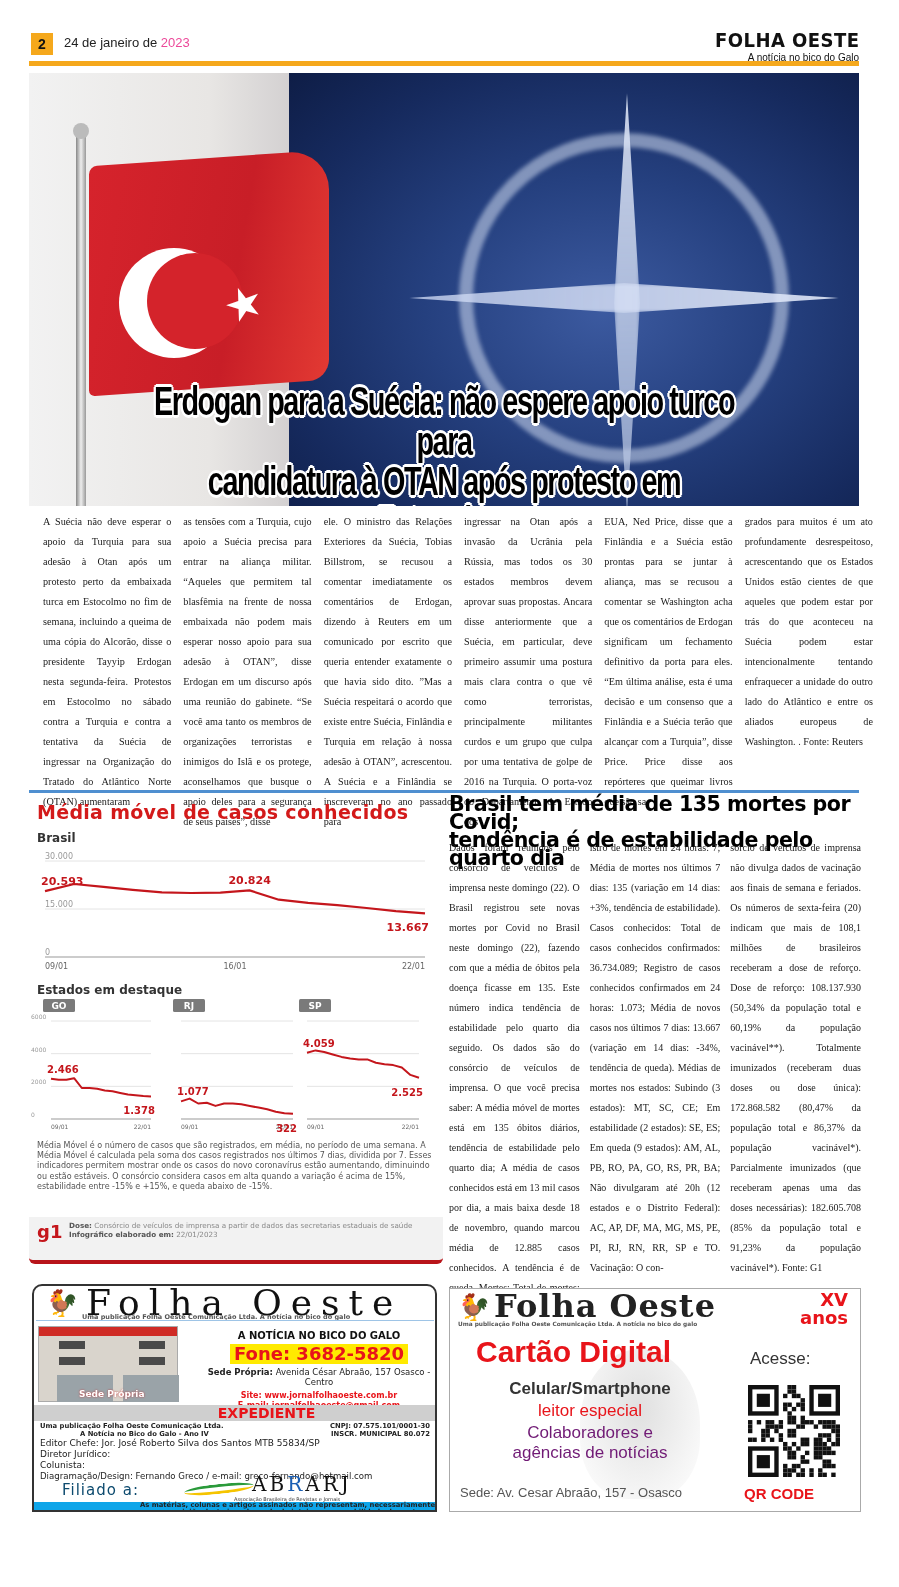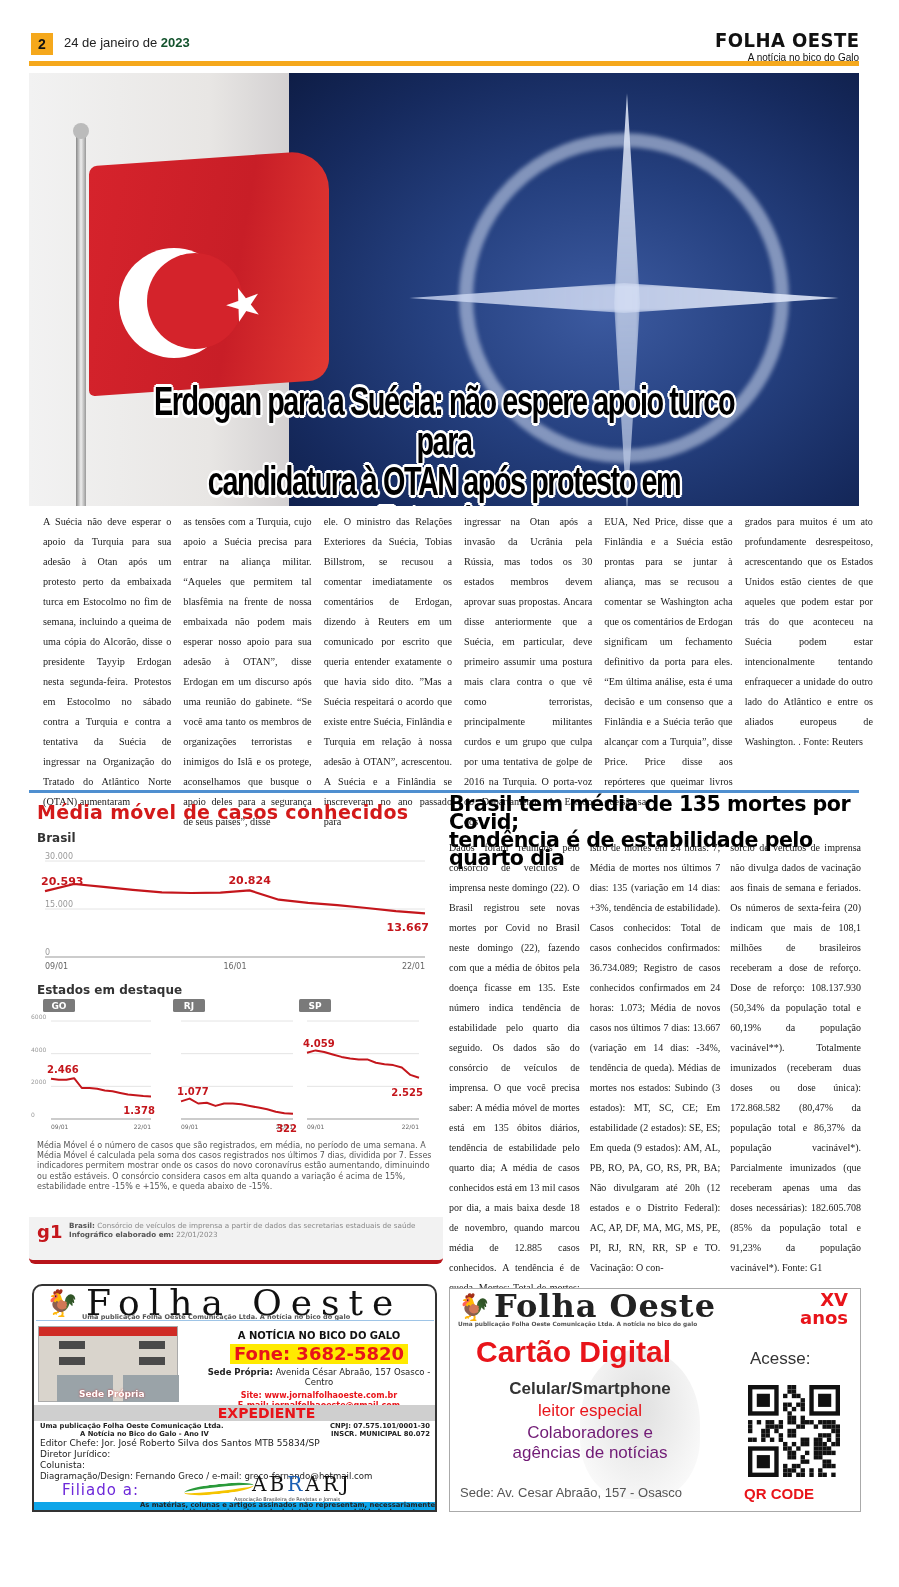--- a/index.html
+++ b/index.html
@@ -2,21 +2,21 @@
 <html><head>
 <meta charset="utf-8">
 <style>
   * { box-sizing: border-box; margin: 0; padding: 0; }
   body { width: 899px; height: 1587px; background: #fff; position: relative; overflow: hidden; font-family: "Liberation Serif", serif; color: #111; }
   .abs { position: absolute; }
 
   
   .page-num { left: 31px; top: 33px; width: 22px; height: 22px; background: #f5a81c; color: #111; font: bold 14px "Liberation Sans", sans-serif; text-align: center; line-height: 22px; }
   .date { left: 64px; top: 35px; font: 13px "Liberation Sans", sans-serif; color: #222; }
-  .date .yr { color: #14532d; font-weight: bold; }
+  .date .yr { color: #ec4899; }
   .brand { right: 40px; top: 28px; text-align: right; }
   .brand .name { font: bold 20px "DejaVu Sans", sans-serif; letter-spacing: 0.5px; color: #111; transform: scaleX(0.9); transform-origin: right; }
   .brand .tag { font: 10px "Liberation Sans", sans-serif; color: #111; }
   .orange-bar { left: 29px; top: 61px; width: 830px; height: 5px; background: #f5a81c; }
 
   
   .hero { left: 29px; top: 73px; width: 830px; height: 433px; overflow: hidden; background: #1b2a57; }
   .hero .bgleft { position: absolute; left: 0; top: 0; width: 300px; height: 100%; background: linear-gradient(90deg, #f2f2f2 0%, #e8e6e4 60%, #c9c6c8 100%); }
   .hero .bgright { position: absolute; left: 260px; top: 0; width: 570px; height: 100%; background: radial-gradient(ellipse at 55% 55%, #3c5aa0 0%, #25407f 40%, #162a5e 75%, #0e1d46 100%); }
   .hero .flag { position: absolute; left: 60px; top: 85px; width: 240px; height: 230px; background: linear-gradient(100deg, #d6232c 0%, #c81e27 60%, #e33a33 100%); border-radius: 8px 40px 20px 6px; transform: skewY(-4deg); }
@@ -64,21 +64,21 @@
   .building .cap { position: absolute; left: 40px; top: 62px; font: bold 9px "DejaVu Sans", sans-serif; color: #fff; text-shadow: 0 0 2px #c33; }
   .ad1 .right { position: absolute; left: 170px; top: 44px; width: 230px; text-align: center; font-family: "Liberation Sans", sans-serif; }
   .ad1 .slogan { font: bold 10px "DejaVu Sans", sans-serif; color: #111; }
   .ad1 .fone { font: bold 18px "DejaVu Sans", sans-serif; color: #e8141a; background: #ffea00; display: inline-block; padding: 0 4px; margin-top: 3px; line-height: 20px; }
   .ad1 .sede { font: 8.5px "DejaVu Sans", sans-serif; color: #222; text-align: center; margin-top: 3px; line-height: 10px; }
   .ad1 .contact { font: bold 8px "DejaVu Sans", sans-serif; color: #e8141a; margin-top: 4px; line-height: 10px; }
   .expediente { position: absolute; left: 0; top: 119px; width: 465px; height: 16px; background: #cfcfcf; text-align: center; font: bold 14px "DejaVu Sans", sans-serif; color: #e8141a; line-height: 17px; }
   .exp-body { position: absolute; left: 6px; top: 136px; width: 390px; font-family: "DejaVu Sans", sans-serif; }
   .exp-row { display: flex; justify-content: space-between; font: bold 6.8px "DejaVu Sans", sans-serif; color: #222; line-height: 8px; }
   .exp-line { font: 9px "DejaVu Sans", sans-serif; color: #222; line-height: 11px; }
-  .filiado { position: absolute; left: 28px; top: 195px; font: 15px "DejaVu Sans", sans-serif; color: #6d28d9; letter-spacing: 1px; }
+  .filiado { position: absolute; left: 28px; top: 195px; font: 15px "DejaVu Sans", sans-serif; color: #0c4a6e; letter-spacing: 1px; }
   .abrarj { position: absolute; left: 150px; top: 190px; width: 230px; height: 30px; }
   .abrarj .swoosh { position: absolute; left: 0; top: 8px; width: 70px; height: 10px; border-top: 3px solid #2a9a3a; border-bottom: 3px solid #f5c400; border-radius: 50%; transform: rotate(-6deg); }
   .abrarj .txt { position: absolute; left: 68px; top: -4px; font: 20px "DejaVu Serif", serif; color: #111; letter-spacing: 3px; }
   .abrarj .txt .blue { color: #1a5fb4; }
   .abrarj .sub { position: absolute; left: 50px; top: 20px; font: 5px "DejaVu Sans", sans-serif; color: #333; }
   .disclaimer { position: absolute; left: 0; top: 216px; width: 401px; height: 12px; background: #0ea5e9; font: bold 6.8px "DejaVu Sans", sans-serif; color: #222; text-align: right; line-height: 6.5px; padding-left: 40px; }
 
   .ad2 { left: 449px; top: 1288px; width: 412px; height: 224px; border: 1px solid #aaa; background: #fff; overflow: hidden; }
   .ad2 .rooster-bg { position: absolute; left: 130px; top: 60px; width: 120px; height: 150px; border-radius: 50% 50% 40% 40%; background: radial-gradient(ellipse at 50% 40%, #d8d8d8, #f4f4f4 70%, #fff); opacity: 0.8; }
   .ad2 .rooster { left: 8px; top: 3px; font-size: 26px; }
@@ -196,21 +196,21 @@
       <text x="278" y="132" font-size="6" fill="#666" text-anchor="start">09/01</text>
       <text x="390" y="132" font-size="6" fill="#666" text-anchor="end">22/01</text>
       <path d="M278.0,55.7 L286.6,53.4 L295.2,55.0 L303.8,57.5 L312.5,59.9 L321.1,61.6 L329.7,62.4 L338.3,62.4 L346.9,65.7 L355.5,67.3 L364.2,68.1 L372.8,70.5 L381.4,77.9 L390.0,80.8" fill="none" stroke="#c4161c" stroke-width="2" stroke-linejoin="round"></path>
       <text x="274" y="49.703" font-size="10" font-weight="bold" fill="#c4161c" text-anchor="start">4.059</text>
       <text x="394" y="98.75833333333333" font-size="10" font-weight="bold" fill="#c4161c" text-anchor="end">2.525</text>
     </svg>
   <div class="info-note">Média Móvel é o número de casos que são registrados, em média, no período de uma semana. A Média Móvel é calculada pela soma dos casos registrados nos últimos 7 dias, dividida por 7. Esses indicadores permitem mostrar onde os casos do novo coronavírus estão aumentando, diminuindo ou estão estáveis. O consórcio considera casos em alta quando a variação é acima de 15%, estabilidade entre -15% e +15%, e queda abaixo de -15%.</div>
   <div class="info-source">
     <div class="g1">g1</div>
     <div class="src-text">
-      <b>Brasil:</b> <span>Consórcio de veículos de imprensa a partir de dados das secretarias estaduais de saúde</span><br>
+      <b>Dose:</b> <span>Consórcio de veículos de imprensa a partir de dados das secretarias estaduais de saúde</span><br>
       <b>Infográfico elaborado em:</b> <span>22/01/2023</span>
     </div>
   </div>
 </div>
 
 <div class="abs art2-title">
   <div>Brasil tem média de 135 mortes por Covid;</div>
   <div>tendência é de estabilidade pelo quarto dia</div>
 </div>
 <div class="abs cols2">

